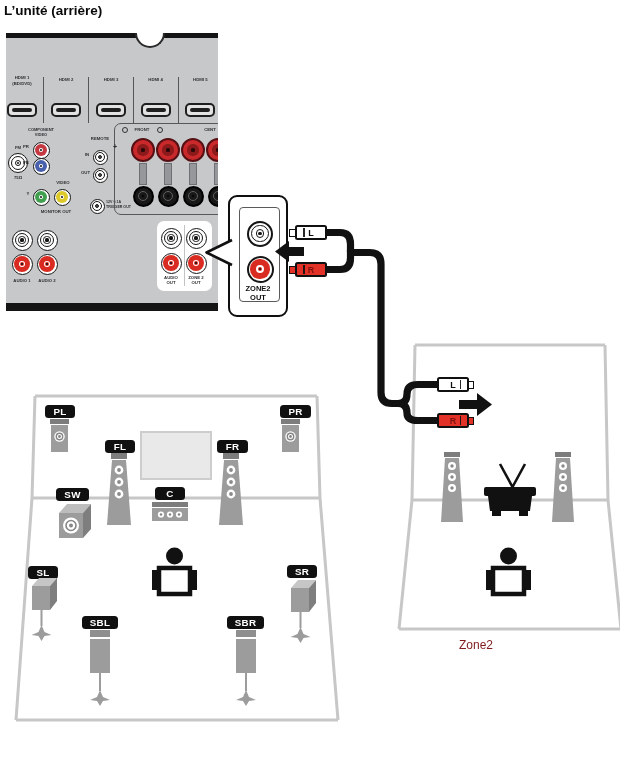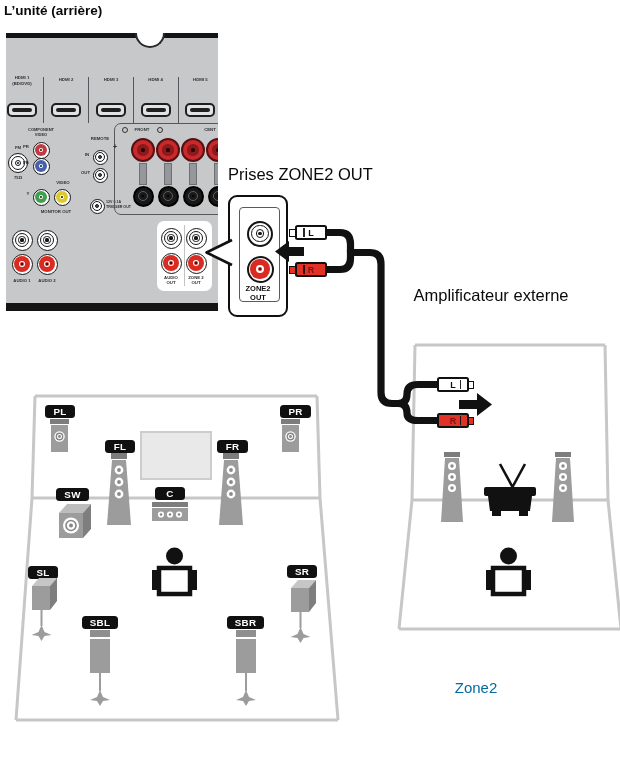--- a/index.html
+++ b/index.html
@@ -4,21 +4,21 @@
 <style>
   html,body{margin:0;padding:0;background:#fff;}
   .stage{position:relative;width:620px;height:757px;background:#fff;overflow:hidden;
          font-family:"Liberation Sans", sans-serif;color:#111;}
   .abs{position:absolute;}
   svg{display:block;}
   
   .h1{position:absolute;font-size:13.5px;font-weight:700;color:#0a0a0a;white-space:nowrap;}
   .callout-title{position:absolute;font-size:16.5px;font-weight:400;color:#0a0a0a;white-space:nowrap;}
   .amp-text{position:absolute;text-align:center;font-size:16.5px;line-height:19px;color:#0a0a0a;}
-  .caption{position:absolute;text-align:center;font-size:15px;color:#0369a1;margin-top:41px;}
+  .caption{position:absolute;text-align:center;font-size:12px;color:#7f1d1d;}
   
   .panel{position:absolute;left:6px;top:33px;width:212px;height:278px;background:#c7c8ca;overflow:hidden;}
   .bar{position:absolute;left:0;width:212px;background:#141414;}
   .notch{position:absolute;left:129px;top:0;width:30px;height:15px;background:#fff;
          border:2px solid #2b2b2b;border-top:none;border-radius:0 0 15px 15px;box-sizing:border-box;}
   .vdiv{position:absolute;width:1.2px;top:44px;height:46px;background:#55565a;}
   .t4{position:absolute;font-size:4.3px;font-weight:700;color:#2f3033;line-height:1.15;
       text-align:center;white-space:nowrap;}
   .t4.wrap{white-space:normal;}
   .t4.left{text-align:left;}
@@ -284,40 +284,38 @@
         <i class="jr2"></i>
         <i class="jr3"></i>
         <i class="jdot"></i>
       </div>
     <div class="t4 wrap" style="left:153px;top:243px;width:24px;">AUDIO OUT</div>
     <div class="t4 wrap" style="left:178px;top:243px;width:24px;">ZONE 2 OUT</div>
 
     <div class="bar" style="top:270px;height:8px;"></div>
   </div>
 
-  <div class="callout-title" style="left:228px;top:165px;">Prises ZONE2 OUT</div>
 
   <div class="bubble" style="left:228px;top:195px;width:60px;height:122px;">
     <div class="inner" style="left:9px;top:10px;width:39px;height:93px;"></div>
     <div class="rjack" style="left:17px;top:23.5px;width:26px;height:26px;">
         <i class="jr1"></i>
         <i class="jr2"></i>
         <i class="jdot"></i>
       </div>
     <div class="rjack red" style="left:16.5px;top:58.5px;width:27px;height:27px;">
         <i class="jr1"></i>
         <i class="jr2"></i>
         <i class="jr3"></i>
         <i class="jdot"></i>
       </div>
     <div class="jlabel" style="top:88px;text-decoration:underline;"><span style="display:inline-block;width:34px;">ZONE2 OUT</span></div>
   </div>
 
   <div class="amp-text" style="left:370px;top:286px;width:242px;">
-    <div>Amplificateur externe</div>
   </div>
 
 
   <svg class="fg" width="620" height="757" viewBox="0 0 620 757">
     <g fill="none" stroke="#111111" stroke-width="7.2">
       <path d="M326 232.5 H340 Q350.5 232.5 350.5 244 V252"></path>
       <path d="M326 269.5 H340 Q350.5 269.5 350.5 258 V250"></path>
       <path d="M347.5 252.5 H370 Q381 252.5 381 264 V392.5 Q381 403.5 392 403.5 H400"></path>
       <path d="M396 403.5 H398 Q407 403.5 407 394 Q407 384.5 418 384.5 H440"></path>
       <path d="M396 403.5 H398 Q407 403.5 407 413 Q407 420.5 418 420.5 H440"></path>

